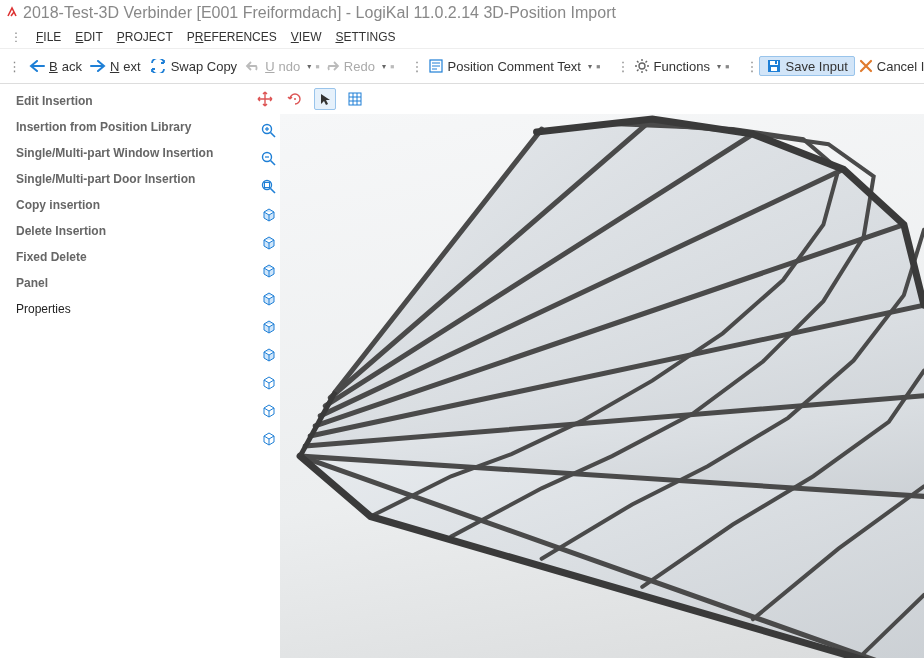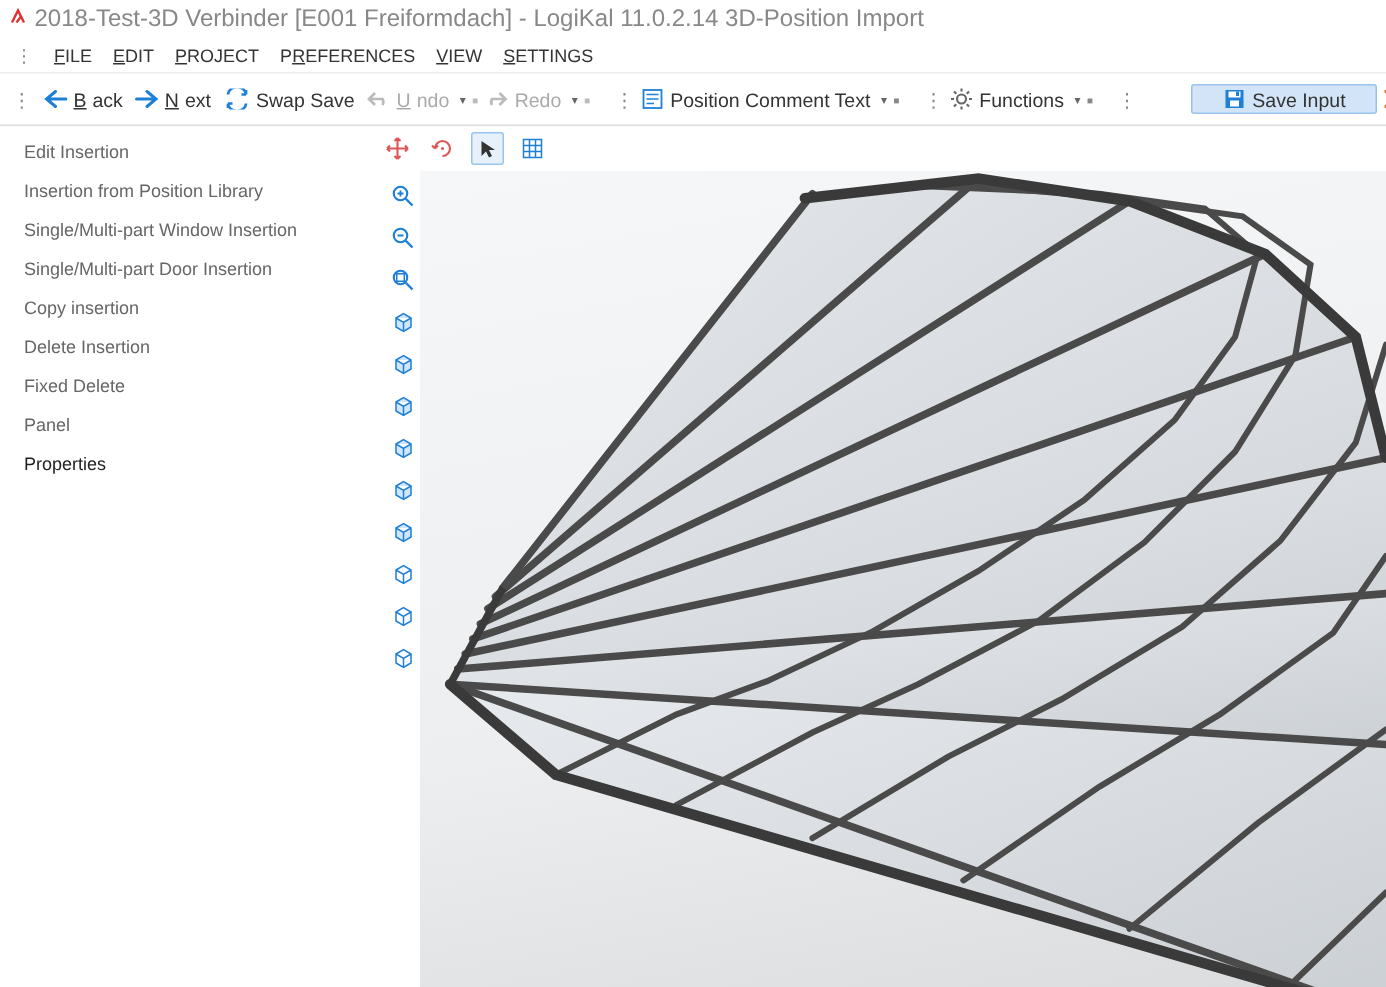--- a/index.html
+++ b/index.html
@@ -8,26 +8,26 @@
     .title-bar { display: flex; align-items: center; padding: 4px 6px; background: #fff; color: #888; font-size: 16px; }
     .title-bar .app-icon { margin-right: 5px; }
     .menu-bar { display: flex; padding: 4px 10px; gap: 14px; font-size: 12px; color: #333; }
     .menu-bar .mi { cursor: pointer; }
     .underline { text-decoration: underline; text-decoration-thickness: 1px; }
 
     .toolbar { display: flex; align-items: center; padding: 6px 8px; border-top: 1px solid #eee; border-bottom: 1px solid #ddd; font-size: 13px; flex-wrap: nowrap; }
     .tb-sep { width: 1px; height: 22px; background: #ccc; margin: 0 8px; }
     .tb-item { display: inline-flex; align-items: center; gap: 4px; padding: 2px 4px; color: #333; white-space: nowrap; }
     .tb-item.disabled { color: #aaa; }
-    .tb-item.highlight { background: #d2e5f8; border: 1px solid #99c4eb; padding: 1px 20px; border-radius: 2px; margin-left: 36px; }
+    .tb-item.highlight { background: #d2e5f8; border: 1px solid #99c4eb; padding: 1px 6px; border-radius: 2px; }
     .dd-arrow { font-size: 8px; color: #666; margin-left: 3px; }
 
     .main { display: flex; height: calc(100% - 72px); }
     .sidebar { width: 248px; padding: 10px 16px; display: flex; flex-direction: column; gap: 12px; font-size: 12px; color: #666; }
-    .sidebar .sb-item { cursor: pointer; }
+    .sidebar .sb-item { cursor: pointer; font-weight: bold; }
     .sidebar .sb-item.active { color: #222; font-weight: 400; }
 
     .canvas-area { flex: 1; position: relative; background: #fff; }
     .canvas-toolbar-h { display: flex; gap: 8px; padding: 4px 6px; align-items: center; }
     .canvas-toolbar-h .ct-item { width: 22px; height: 22px; display: inline-flex; align-items: center; justify-content: center; border-radius: 2px; }
     .canvas-toolbar-h .ct-item.sel { border: 1px solid #99c4eb; background: #e6f1fb; }
     .canvas-toolbar-v { display: flex; flex-direction: column; gap: 6px; padding: 6px; position: absolute; top: 30px; left: 4px; }
     .canvas-toolbar-v .cv-item { width: 22px; height: 22px; display: inline-flex; align-items: center; justify-content: center; }
 
     .viewport { position: absolute; left: 32px; top: 30px; right: 0; bottom: 0; background: linear-gradient(170deg, #f6f7f8 0%, #eceeef 60%, #d9dbdc 100%); overflow: hidden; }
@@ -72,21 +72,21 @@
         <path d="M8 1 L14 6 L8 11 M1 6 H14" stroke="#1e7fd6" stroke-width="2" fill="none" stroke-linecap="round"></path>
       </svg>
     <span class="underline">N</span>
       <span>ext</span>
   </span>
 
   <span class="tb-item">
     <svg width="18" height="14">
         <path d="M3 4 A6 5 0 0 1 15 4 M15 4 L15 1 M15 4 L12 4 M15 10 A6 5 0 0 1 3 10 M3 10 L3 13 M3 10 L6 10" stroke="#1e7fd6" stroke-width="1.8" fill="none"></path>
       </svg>
-    <span>Swap Save</span>
+    <span>Swap Copy</span>
   </span>
 
   <span class="tb-item disabled">
     <svg width="16" height="12">
         <path d="M6 2 L2 6 L6 10 M2 6 H11 A4 4 0 0 1 11 10" stroke="#bbb" stroke-width="1.8" fill="none"></path>
       </svg>
     <span class="underline">U</span>
       <span>ndo</span>
     <span class="dd-arrow">▾</span>
   </span>

